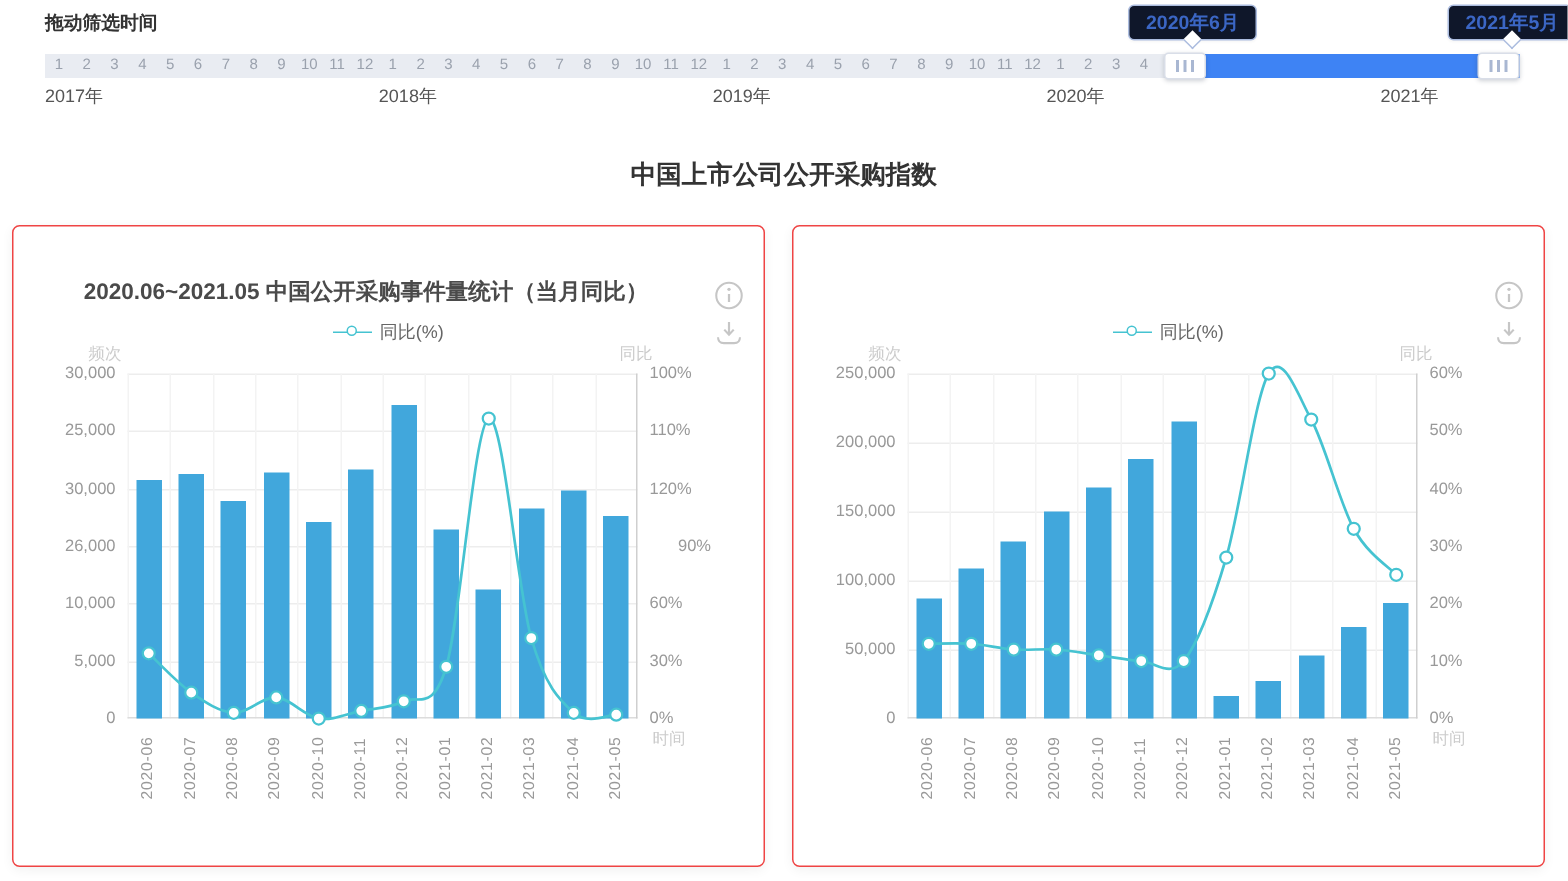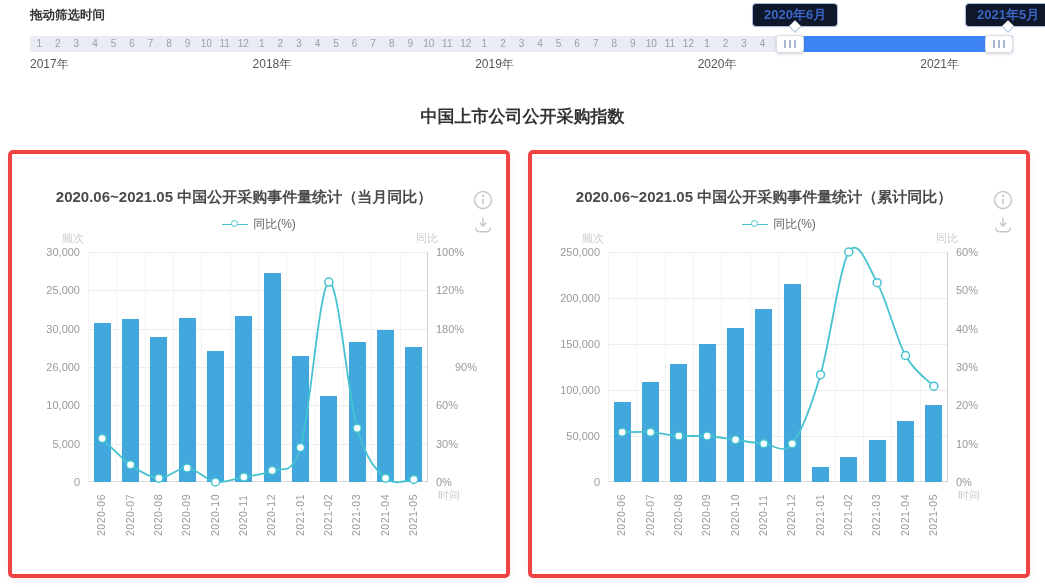--- a/index.html
+++ b/index.html
@@ -26,21 +26,21 @@
   .slider-handle i { width:2px; height:8px; background:var(--grip); }
   .year-labels { position:absolute; left:30px; top:56px; width:983px; height:16px; }
   .year-labels span { position:absolute; font-size:12px; color:#555; }
 
   
   .page-title { position:absolute; top:105px; left:0; width:1045px; text-align:center;
                 font-size:17px; font-weight:bold; color:#333; }
 
   
   .card { position:absolute; top:150px; width:502px; height:428px; background:#fff;
-          border:4px solid #ef4444; border-radius:5px; box-shadow:0 2px 8px rgba(0,0,0,.06); }
+          border:1px solid #ef4444; border-radius:5px; box-shadow:0 2px 8px rgba(0,0,0,.06); }
   .card.left  { left:8px; }
   .card.right { left:528px; }
   .chart-title { position:absolute; top:34px; left:10px; right:40px; text-align:center;
                  font-size:15px; font-weight:bold; color:#4a4a4a; }
   .legend { position:absolute; top:62px; left:0; width:100%; display:flex;
             align-items:center; justify-content:center; gap:5px; }
   .legend-mark { position:relative; width:26px; height:9px; }
   .legend-mark::before { content:''; position:absolute; left:0; right:0; top:4px; height:0;
             border-top:1.5px solid var(--line); }
   .legend-circle { position:absolute; left:9px; top:0; width:7px; height:7px; border-radius:50%;
@@ -186,22 +186,22 @@
         <div class="gridline-h" style="top: 76.6667px;"></div>
         <div class="tick-left" style="top: 70.6667px;">30,000</div>
         <div class="gridline-h" style="top: 38.3333px;"></div>
         <div class="tick-left" style="top: 32.3333px;">25,000</div>
         <div class="gridline-h" style="top: 0px;"></div>
         <div class="tick-left" style="top: -6px;">30,000</div>
         <div class="tick-right" style="top: 224px;">0%</div>
         <div class="tick-right" style="top: 185.667px;">30%</div>
         <div class="tick-right" style="top: 147.333px;">60%</div>
         <div class="tick-right" style="top: 109px; text-align: center;">90%</div>
-        <div class="tick-right" style="top: 70.6667px;">180%</div>
-        <div class="tick-right" style="top: 32.3333px;">120%</div>
+        <div class="tick-right" style="top: 70.6667px;">120%</div>
+        <div class="tick-right" style="top: 32.3333px;">110%</div>
         <div class="tick-right" style="top: -6px;">100%</div>
         <div class="gridline-v" style="left: 0px;"></div>
         <div class="gridline-v" style="left: 28.3333px;"></div>
         <div class="gridline-v" style="left: 56.6667px;"></div>
         <div class="gridline-v" style="left: 85px;"></div>
         <div class="gridline-v" style="left: 113.333px;"></div>
         <div class="gridline-v" style="left: 141.667px;"></div>
         <div class="gridline-v" style="left: 170px;"></div>
         <div class="gridline-v" style="left: 198.333px;"></div>
         <div class="gridline-v" style="left: 226.667px;"></div>
@@ -247,21 +247,20 @@
         <div class="xlabel" style="left: 205.5px; top: 236px;">2021-01</div>
         <div class="xlabel" style="left: 233.833px; top: 236px;">2021-02</div>
         <div class="xlabel" style="left: 262.167px; top: 236px;">2021-03</div>
         <div class="xlabel" style="left: 290.5px; top: 236px;">2021-04</div>
         <div class="xlabel" style="left: 318.833px; top: 236px;">2021-05</div>
       </div>
     <div class="axis-name tim">时间</div>
   </div>
 
   <div class="card right">
-    <div class="chart-title">2020.06~2021.05 中国公开采购事件量统计（累计同比）</div>
     <div class="legend">
       <span class="legend-mark">
           <i class="legend-circle"></i>
         </span>
       <span class="legend-text">同比(%)</span>
     </div>
     <div class="chart-icons">
       <svg width="20" height="20" viewBox="0 0 16 16">
         <circle cx="8" cy="8" r="6.8" fill="none" stroke="currentColor" stroke-width="1.1"></circle>
         <line x1="8" y1="7.2" x2="8" y2="11.4" stroke="currentColor" stroke-width="1.2"></line>

